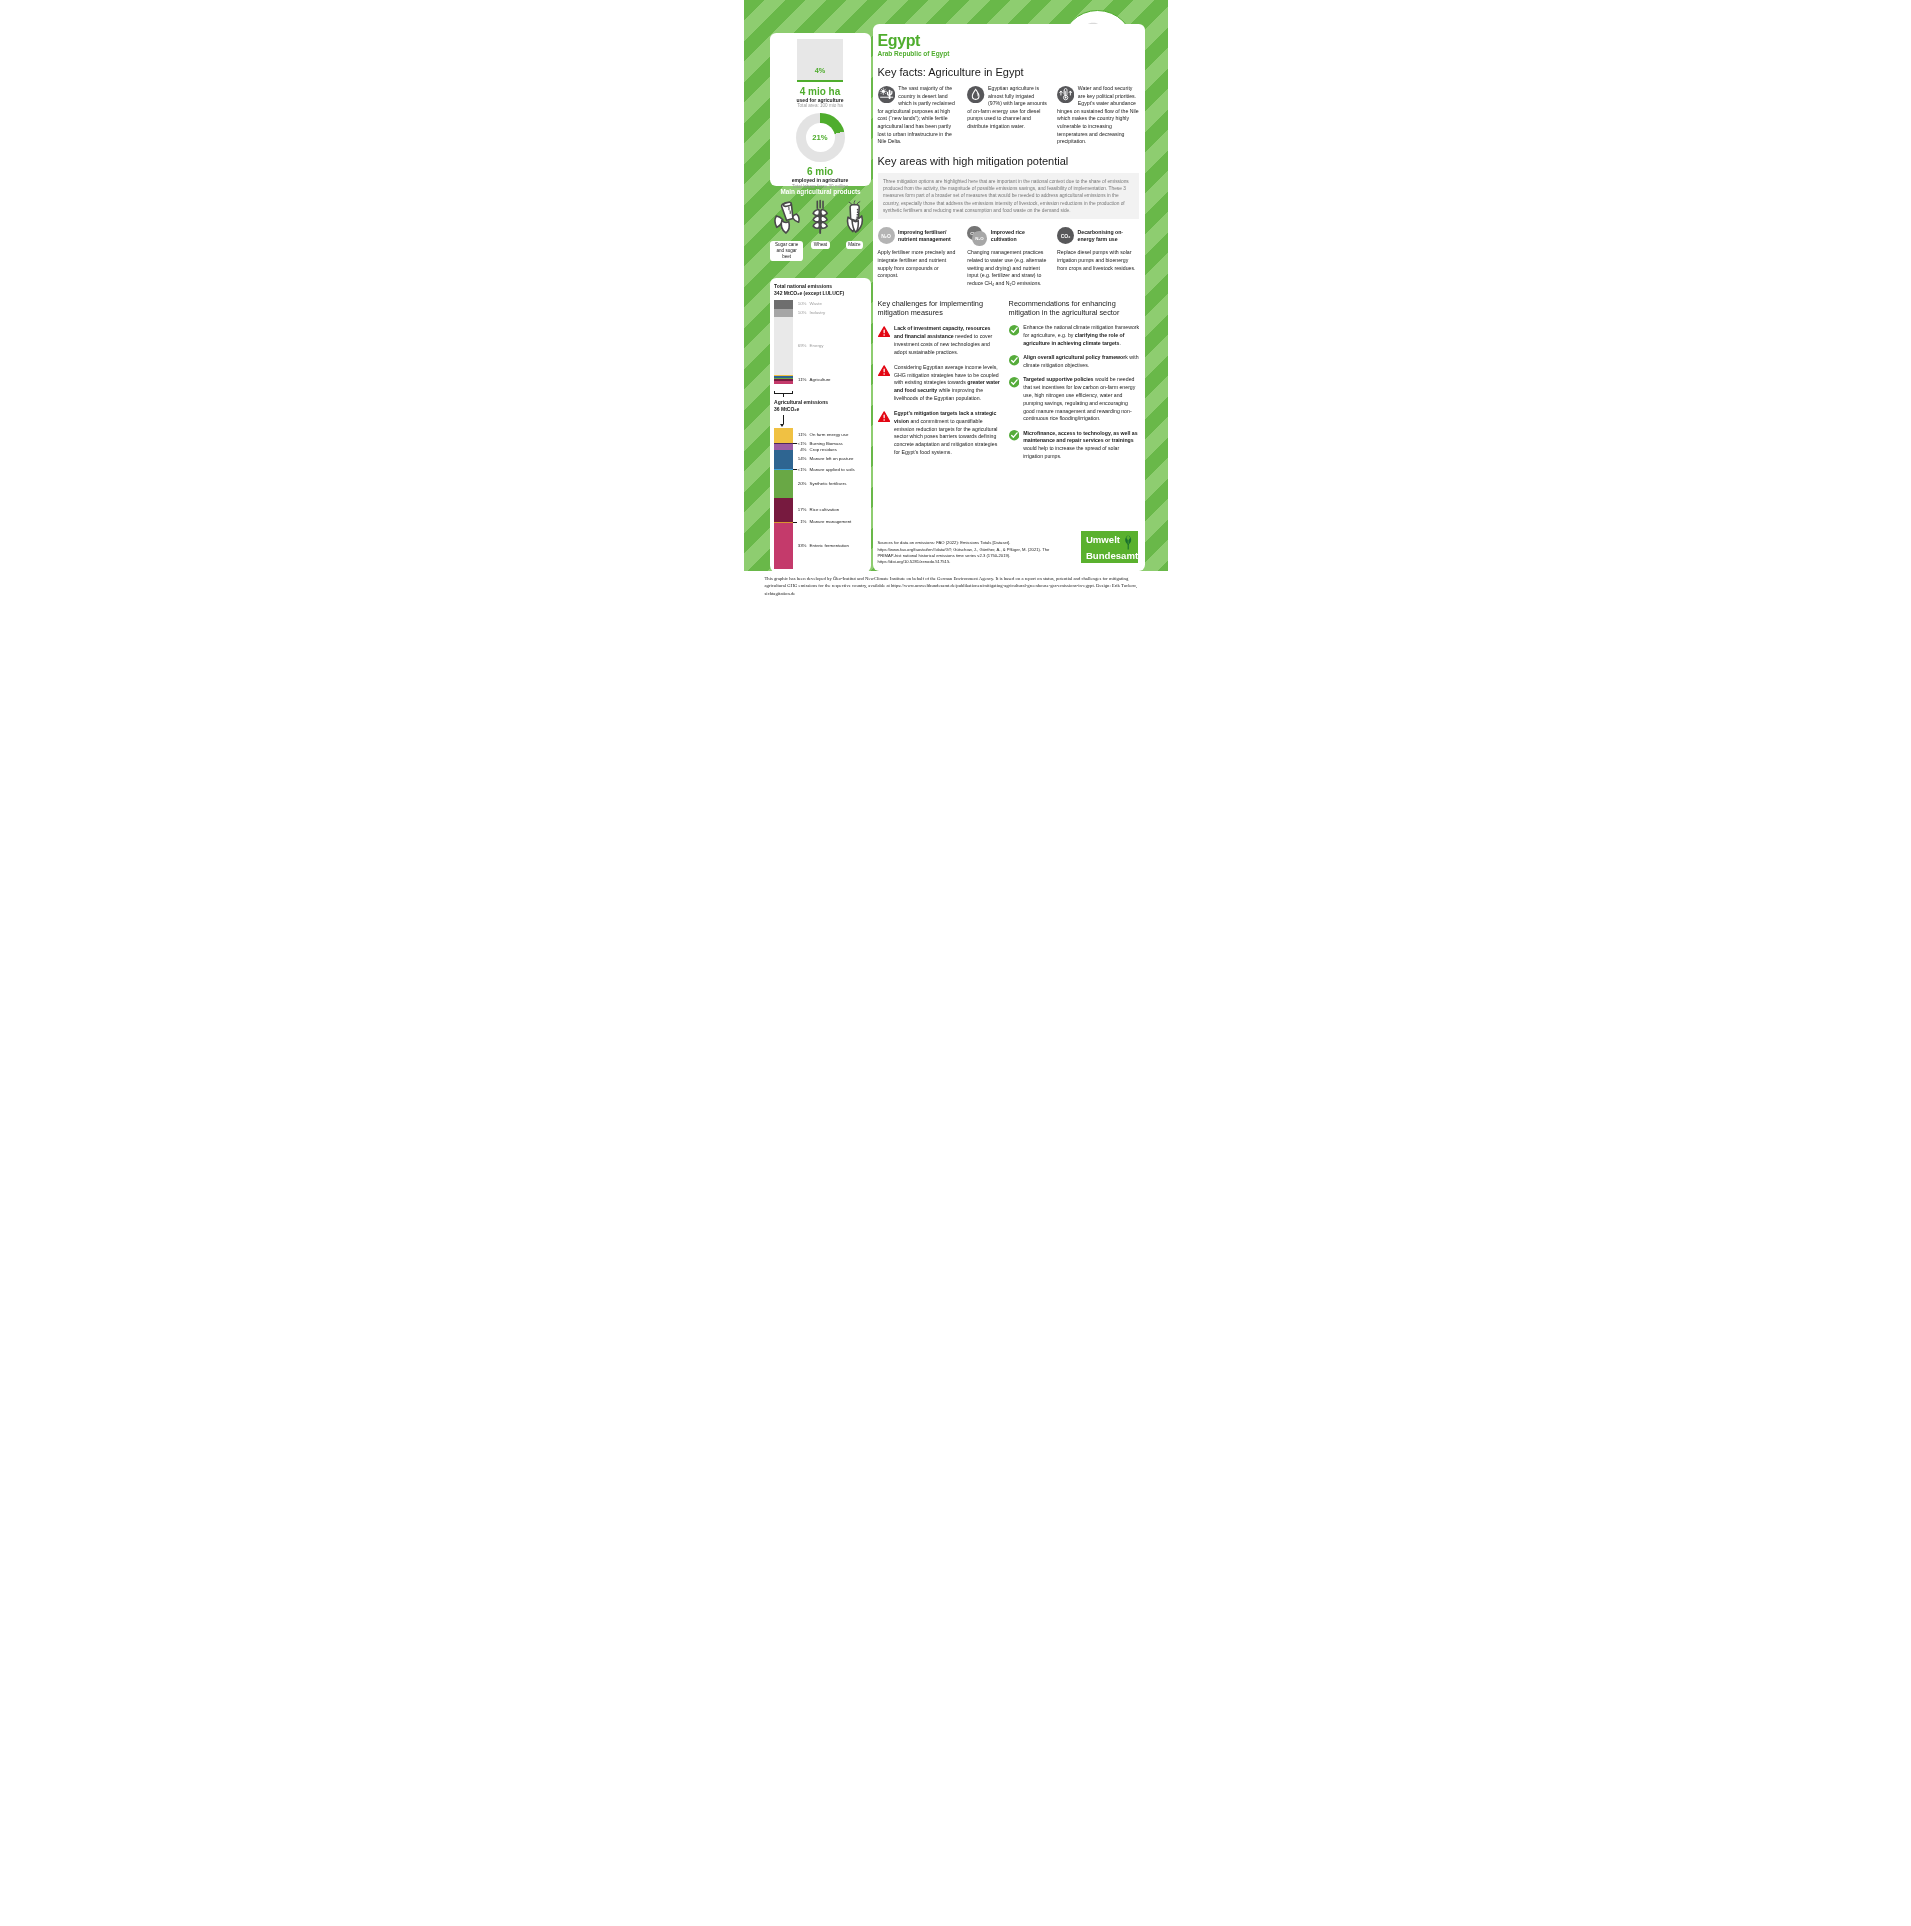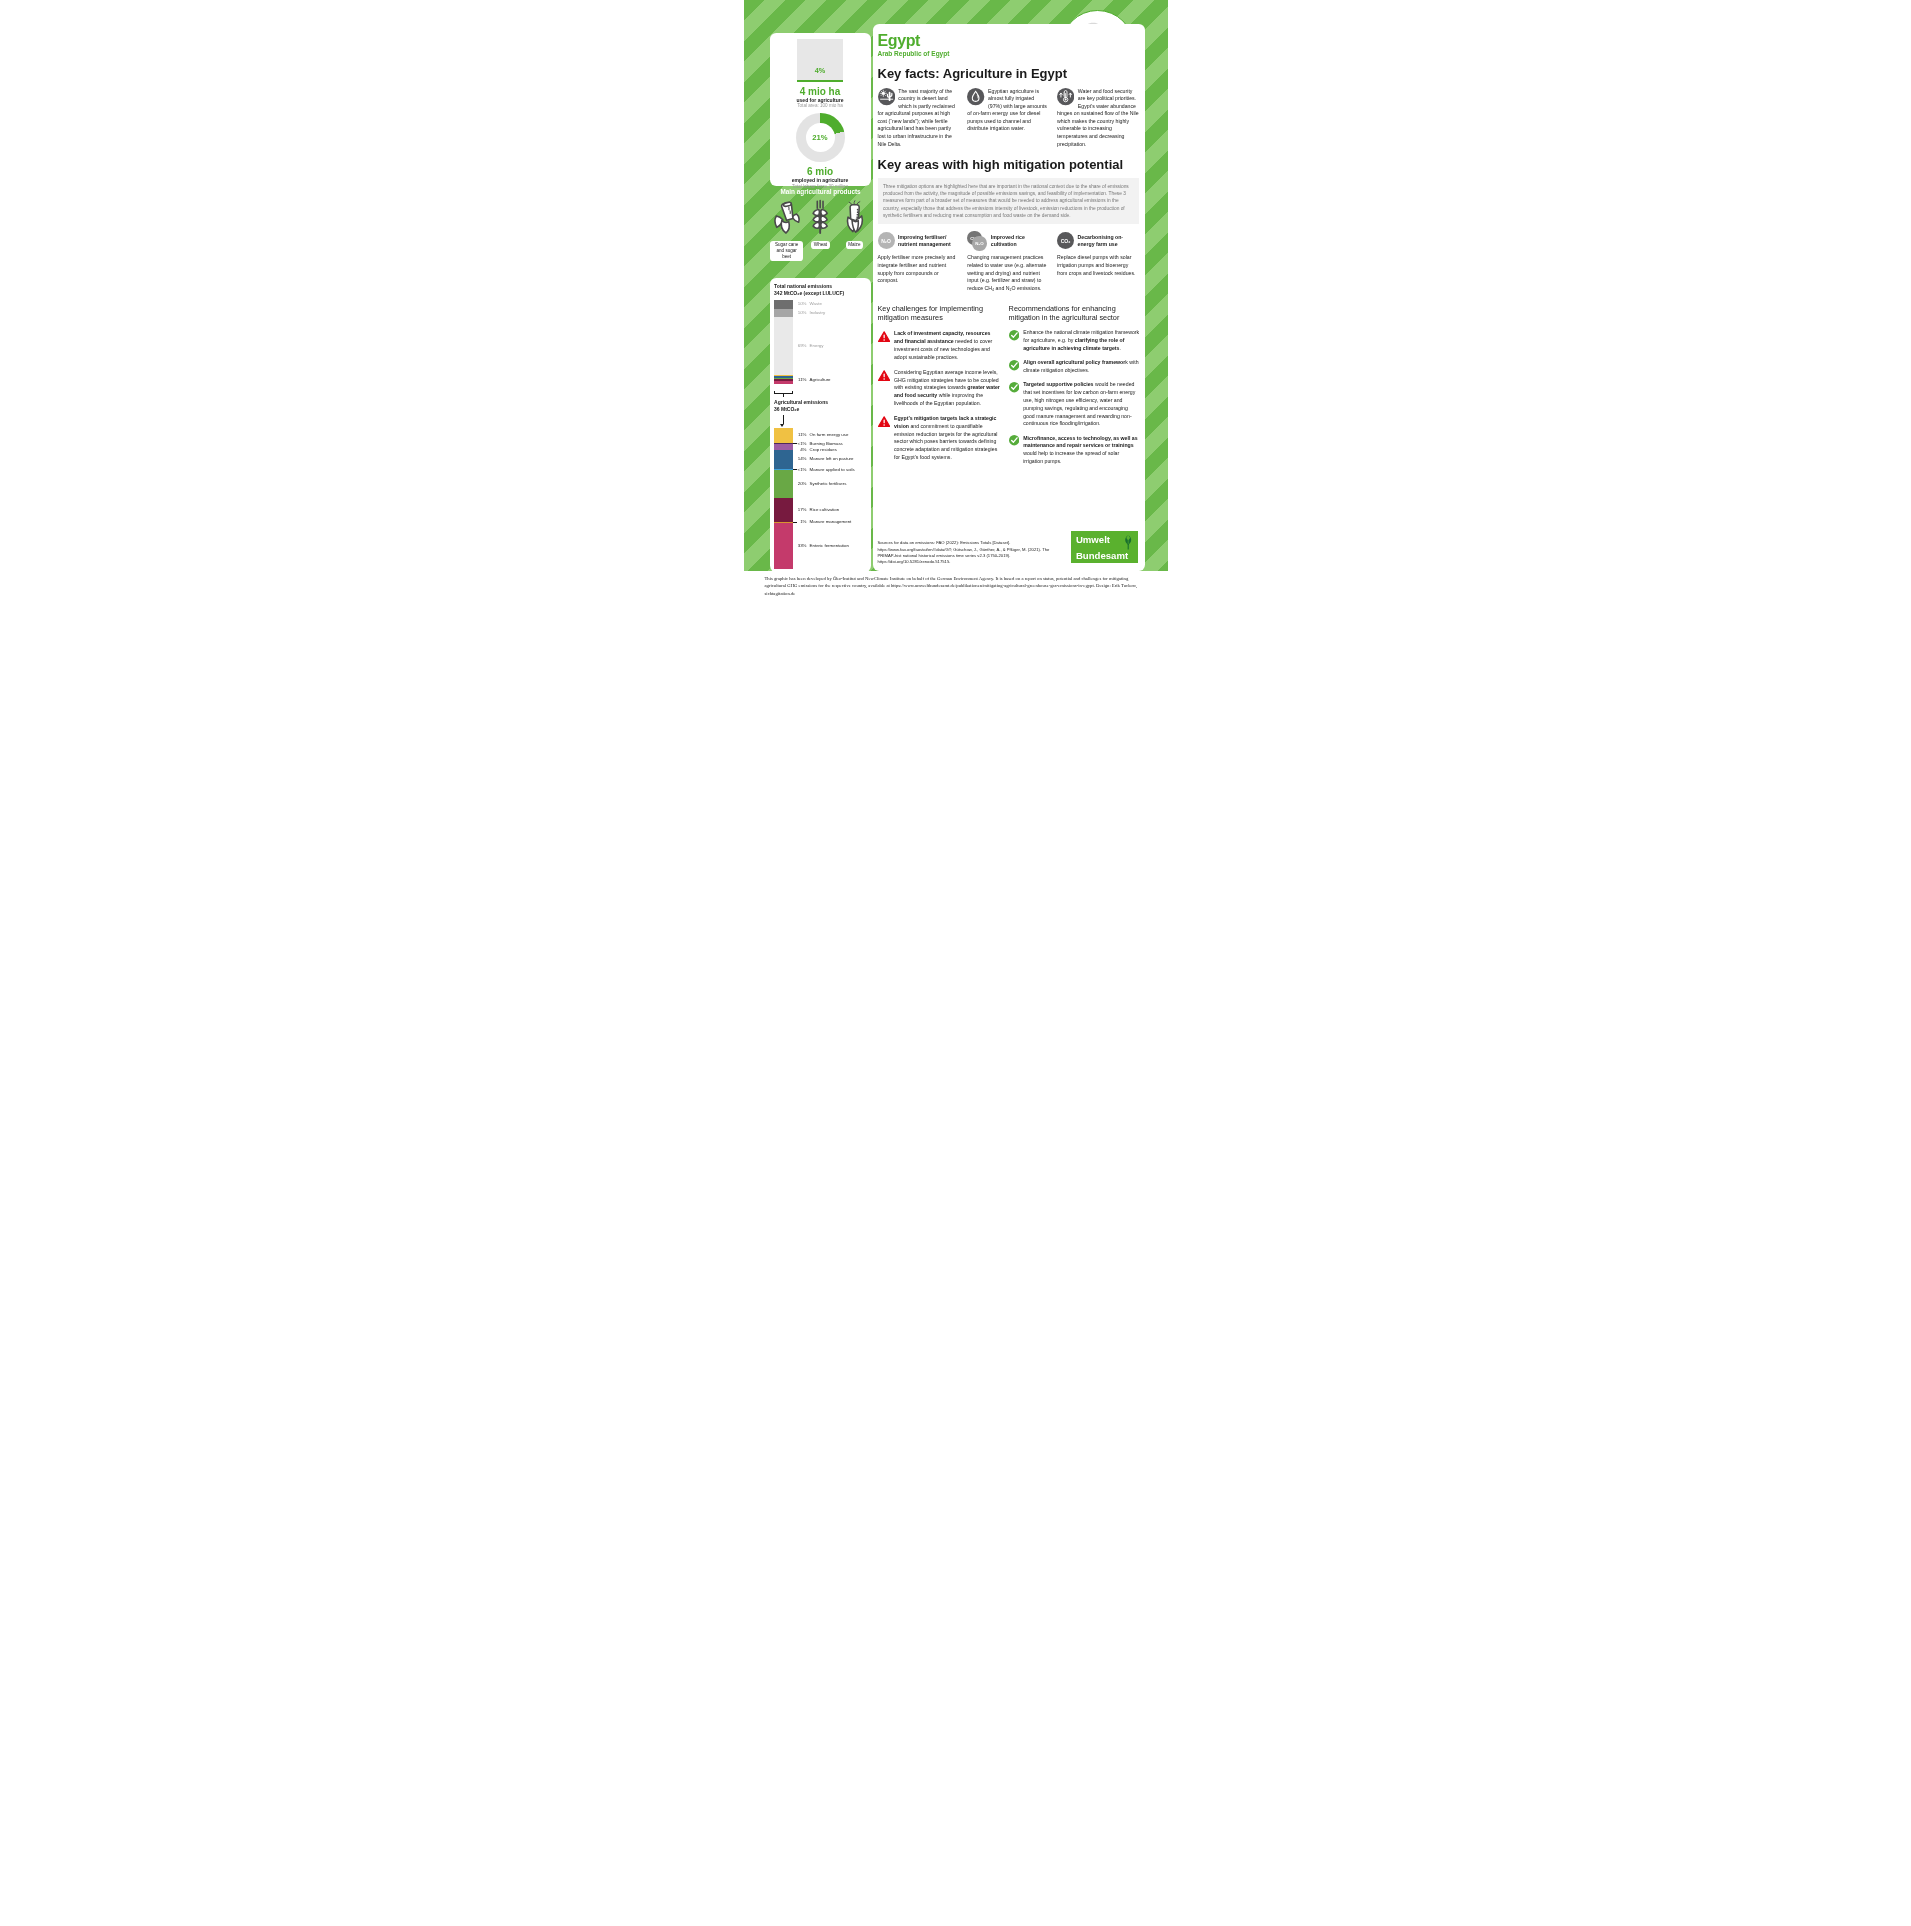--- a/index.html
+++ b/index.html
@@ -48,21 +48,21 @@
   .bar-label.muted{color:#9a9a9a}
   .connector{position:absolute;left:23.5px;width:3.5px;border-top:0.6px solid #1a1a1a}
   .bracket{margin:1.2px 0 0 4.6px;width:18.5px;height:3.1px;border:0.6px solid #1a1a1a;border-top:none}
   .bracket-tick{margin-left:13.5px;width:0.6px;height:2.7px;background:#1a1a1a}
   .down-arrow{position:relative;margin:2.7px 0 0.8px 13px;width:0.8px;height:8.5px;background:#1a1a1a}
   .down-arrow::after{content:"";position:absolute;left:-2.1px;top:100%;border:2.5px solid transparent;border-top:3.5px solid #1a1a1a}
 
   
   h1.country{color:var(--brand-green);font-size:16px;margin:1.5px 0 0;letter-spacing:-0.4px;font-weight:bold;line-height:1}
   h2.country-sub{color:var(--brand-green);font-size:6.5px;margin:1.2px 0 0;font-weight:bold}
-  h3.sec{font-size:13px;font-weight:700;margin:9.2px 0 0;line-height:1.25}
+  h3.sec{font-size:11px;font-weight:400;margin:9.2px 0 0;line-height:1.25}
   .globe{position:absolute;left:317px;top:10px;width:73px;height:73px;border-radius:50%;background:#fff;
     border:1.9px solid var(--brand-green);overflow:hidden}
   .globe svg{width:100%;height:100%}
 
   
   .facts-row{display:flex;gap:7.7px;margin-top:5.4px}
   .fact{flex:1;font-size:5.2px;line-height:1.46}
   .f-icon{float:left;width:17.3px;height:17.3px;margin:0.8px 3.5px 0.8px 0}
   .f-icon svg{width:100%;height:100%}
 
@@ -87,21 +87,21 @@
   .two-col h3{font-size:7.3px;font-weight:500;margin:0;line-height:1.3}
   .chal{display:flex;gap:4.2px;margin-top:7.3px}
   .chal svg{width:12.3px;height:11.2px;flex:none;margin-top:1.2px}
   .rec{display:flex;gap:4.2px;margin-top:6.5px}
   .rec svg{width:10.4px;height:10.4px;flex:none;margin-top:0.8px}
   .chal p,.rec p{margin:0;font-size:5.2px;line-height:1.5}
   .b{font-weight:bold}
 
   
   .sources{position:absolute;left:5px;bottom:5.4px;width:190px;font-size:4.2px;line-height:1.5;margin:0;color:#222}
-  .logo{position:absolute;right:6.2px;bottom:7.7px;width:67px;height:32px;background:var(--logo-green);border-radius:0;
+  .logo{position:absolute;right:6.2px;bottom:7.7px;width:57px;height:32px;background:var(--logo-green);border-radius:0;
     color:#fff;padding:3.5px 4.6px}
   .logo-l1{display:flex;align-items:flex-start;justify-content:space-between}
   .logo-text{font-size:9.6px;font-weight:bold;line-height:1.05}
   .logo-emblem{width:10.4px;height:17px;margin-top:-0.4px}
 
   .page-footer{position:absolute;left:0;bottom:0;width:100%;height:28px;background:#fff}
   .page-footer p{margin:4.2px 21px 0;font-family:"Liberation Serif","DejaVu Serif",serif;font-size:4.7px;line-height:1.55;color:#1a1a1a}
 </style>
 </head>
 <body>

